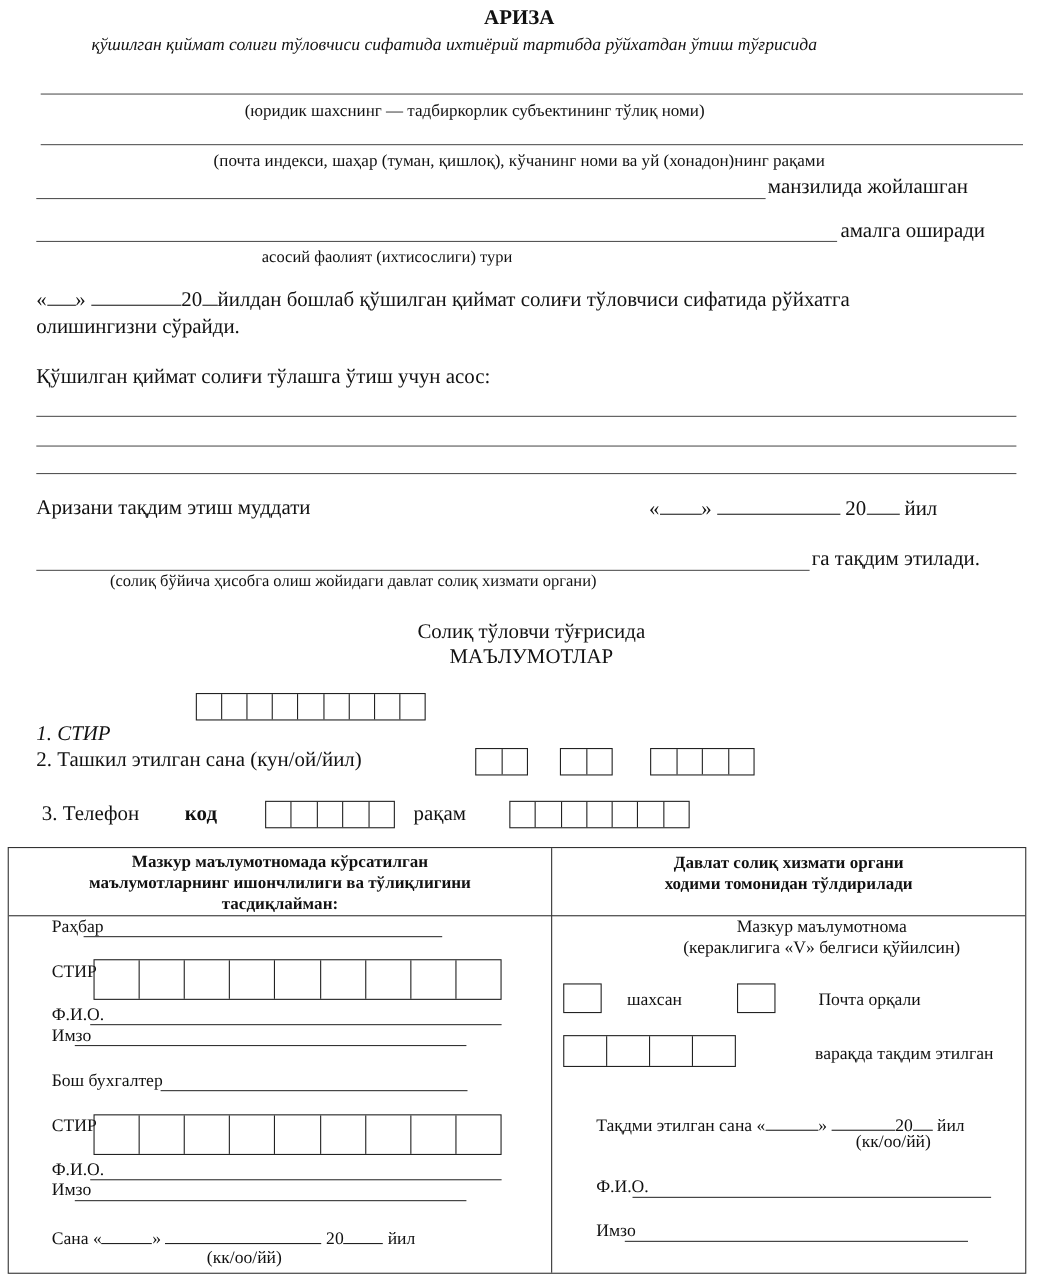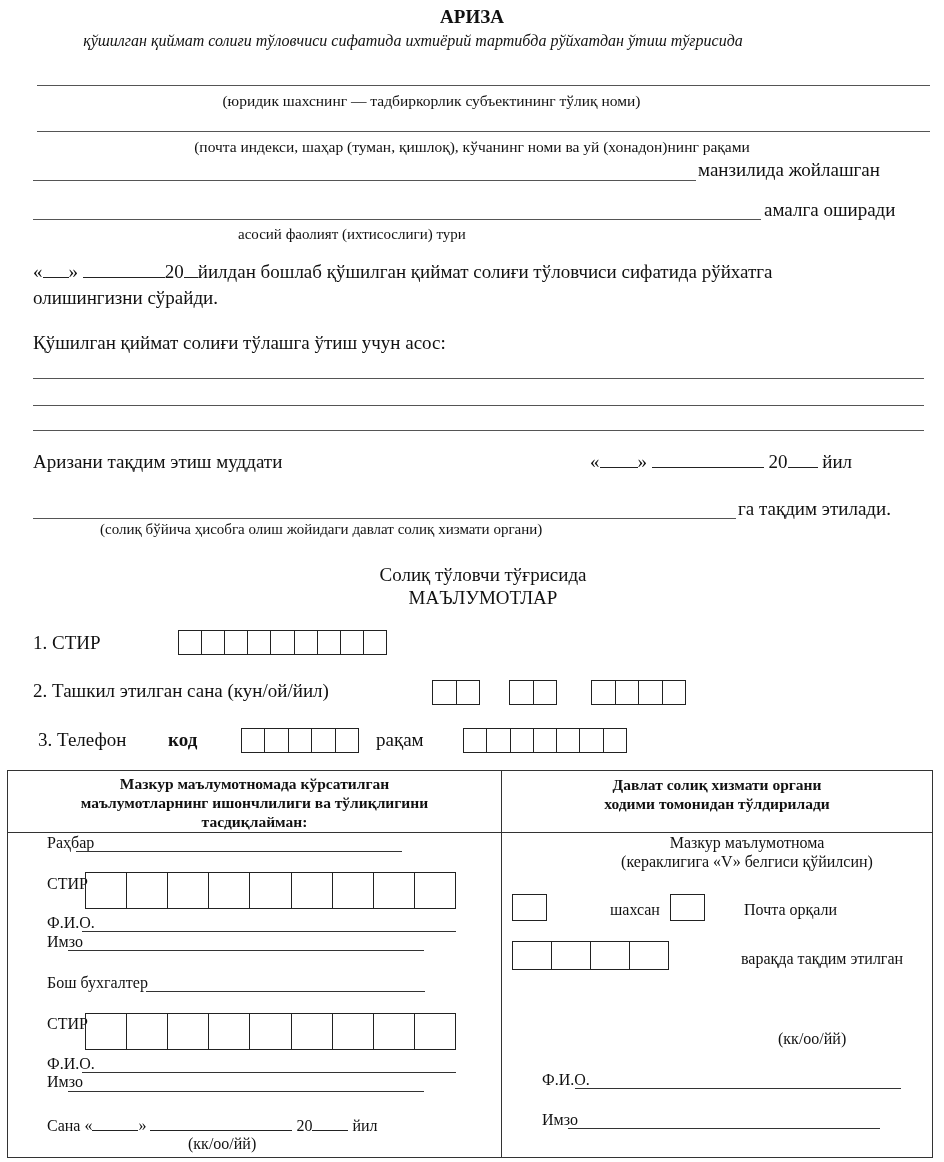--- a/index.html
+++ b/index.html
@@ -61,21 +61,21 @@
   <span>йил</span>
 </div>
 
 <div class="hline" style="left:33px; top:518px; width:703px;"></div>
 <div class="body-text" style="left:738px; top:498px;">га тақдим этилади.</div>
 <div class="small" style="left:100px; top:521px;">(солиқ бўйича ҳисобга олиш жойидаги давлат солиқ хизмати органи)</div>
 
 <div class="body-text" style="left:0; width:966px; text-align:center; top:564px;">Солиқ тўловчи тўғрисида</div>
 <div class="body-text" style="left:0; width:966px; text-align:center; top:587px;">МАЪЛУМОТЛАР</div>
 
-<div class="body-text" style="left:33px; top:632px;">1. СТИР</div>
+<div class="body-text" style="left:33px; top:657px;font-style:italic;">1. СТИР</div>
 <div class="cells" style="left:178px; top:630px; width:207px; height:23px;">
   <div class="cell" style="flex:1"></div>
     <div class="cell" style="flex:1"></div>
     <div class="cell" style="flex:1"></div>
     <div class="cell" style="flex:1"></div>
     <div class="cell" style="flex:1"></div>
     <div class="cell" style="flex:1"></div>
     <div class="cell" style="flex:1"></div>
     <div class="cell" style="flex:1"></div>
     <div class="cell" style="flex:1"></div>
@@ -179,32 +179,37 @@
     <span class="blank" style="width:142px;"></span>
     <span>20</span><span class="blank" style="width:36px;"></span>
     <span>йил</span>
   </div>
   <div class="tc" style="left:150px; top:364px;">(кк/оо/йй)</div>
 
   <div class="tc" style="left:494px; width:430px; text-align:center; top:63px;">Мазкур маълумотнома</div>
   <div class="tc" style="left:494px; width:430px; text-align:center; top:82px;">(кераклигига «V» белгиси қўйилсин)</div>
 
   <div class="box" style="left:504px; top:123px; width:33px; height:25px;"></div>
-  <div class="tc" style="left:572px; top:130px;">шахсан</div>
+  <div class="tc" style="left:532px; top:130px;">шахсан</div>
   <div class="box" style="left:662px; top:123px; width:33px; height:25px;"></div>
   <div class="tc" style="left:706px; top:130px;">Почта орқали</div>
 
   <div class="cells" style="left:504px; top:170px; width:155px; height:27px;">
     <div class="cell" style="flex:1"></div>
       <div class="cell" style="flex:1"></div>
       <div class="cell" style="flex:1"></div>
       <div class="cell" style="flex:1"></div>
   </div>
   <div class="tc" style="left:703px; top:179px;">варақда тақдим этилган</div>
 
+  <div class="tc" style="left:504px; top:240px;">
+    <span>Тақдми этилган сана «</span><span class="blank" style="width:48px;"></span><span>»</span>
+    <span class="blank" style="width:58px;"></span><span>20</span><span class="blank" style="width:18px;"></span>
+    <span>йил</span>
+  </div>
   <div class="tc" style="left:740px; top:259px;">(кк/оо/йй)</div>
 
   <div class="tc" style="left:504px; top:300px;">Ф.И.О.</div>
   <div class="hline" style="left:567px; top:317px; width:326px; border-top-color:#333;"></div>
 
   <div class="tc" style="left:504px; top:340px;">Имзо</div>
   <div class="hline" style="left:560px; top:357px; width:312px; border-top-color:#333;"></div>
 </div>
 
 </body></html>

